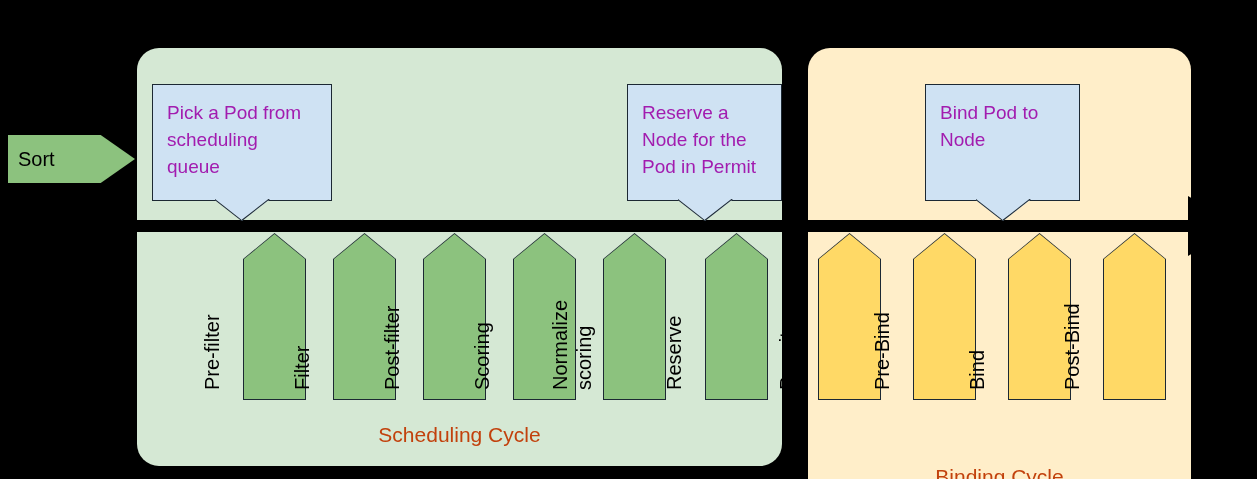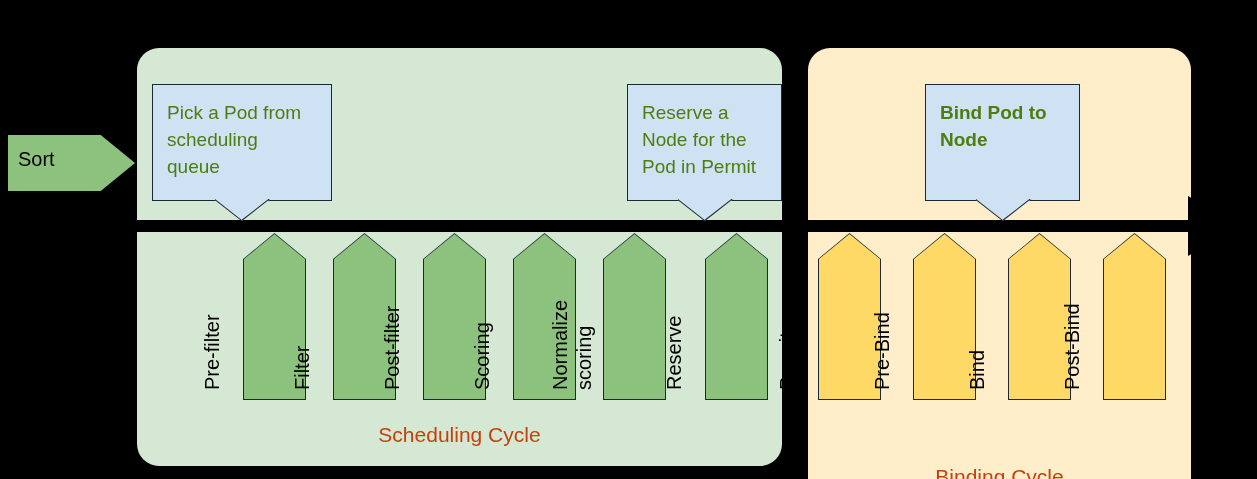--- a/index.html
+++ b/index.html
@@ -69,21 +69,21 @@
     border-bottom: 30px solid transparent;
     border-left: 50px solid #000000;
   }
 
   
   #sort-arrow {
     position: absolute;
     left: 8px;
     top: 135px;
     width: 127px;
-    height: 56px;
+    height: 48px;
     background: #8cc27e;
     -webkit-clip-path: polygon(0 0, 73% 0, 100% 50%, 73% 100%, 0 100%);
     clip-path: polygon(0 0, 73% 0, 100% 50%, 73% 100%, 0 100%);
   }
   #sort-arrow .sort-text {
     position: absolute;
     left: 10px;
     top: 12px;
     font-size: 20px;
     color: #000000;
@@ -95,21 +95,21 @@
     position: absolute;
     background: #cfe2f3;
     border: 1px solid #1c2833;
     box-sizing: border-box;
   }
   .callout .callout-text {
     display: block;
     padding: 14px 12px 0 14px;
     font-size: 19px;
     line-height: 27px;
-    color: #4d7c0f;
+    color: #a21caf;
     white-space: pre-line;
   }
   
   .callout .tail-fill {
     position: absolute;
     left: 50%;
     margin-left: -27px;
     bottom: -21px;
     width: 0;
     height: 0;
@@ -135,21 +135,21 @@
     width: 36px;
     height: 1px;
     background: #1c2833;
     transform-origin: 0 0;
   }
   .callout .tail-edge-l::after { transform: rotate(38deg); }
   .callout .tail-edge-r::after { left: 28px; transform: rotate(142deg); }
 
   #callout-pick    { left: 152px; top: 84px;  width: 180px; height: 117px; }
   #callout-reserve { left: 627px; top: 84px;  width: 155px; height: 117px; }
-  #callout-bind    { left: 925px; top: 84px;  width: 155px; height: 117px; font-weight: bold; }
+  #callout-bind    { left: 925px; top: 84px;  width: 155px; height: 117px; }
 
   
   .phase-arrow {
     position: absolute;
     top: 233px;
     width: 63px;
     height: 167px;
     box-sizing: border-box;
   }
   .phase-arrow .shape {

